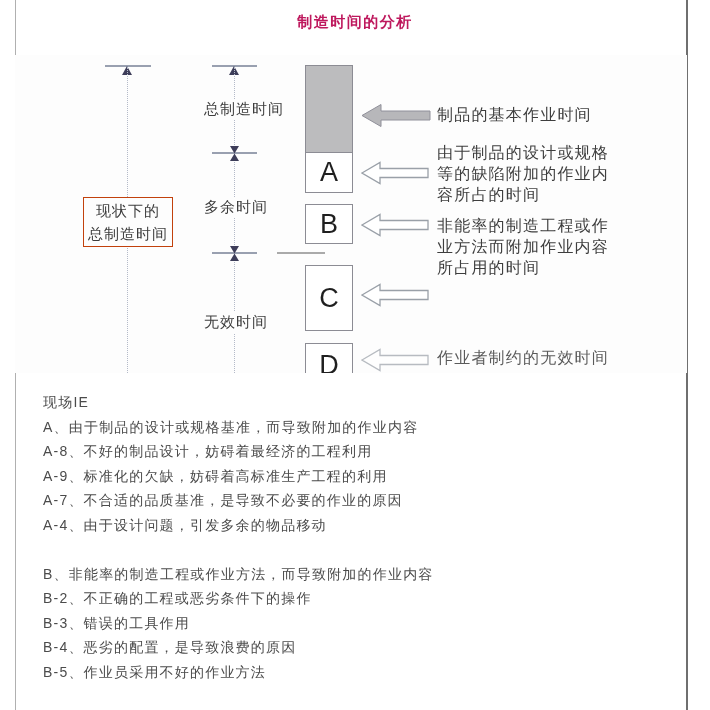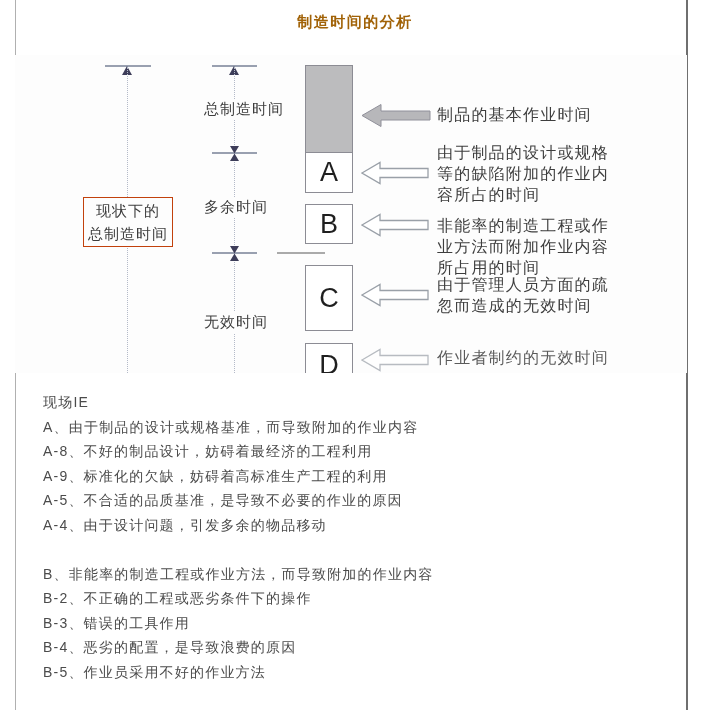--- a/index.html
+++ b/index.html
@@ -8,21 +8,21 @@
     background:#ffffff;
     font-family:"Liberation Sans","DejaVu Sans",sans-serif;
     color:#424242;
   }
   .edge-left  { position:absolute; left:15px;  top:0; width:1px; height:710px; background:#b0b0b0; }
   .edge-right { position:absolute; left:686px; top:0; width:2px; height:710px; background:#6f6f6f; }
 
   .title {
     position:absolute; top:13px; left:0; width:100%;
     text-align:center; font-size:15px; font-weight:bold;
-    letter-spacing:1.5px; color:#a16207;
+    letter-spacing:1.5px; color:#be185d;
   }
 
   
   .diagram { position:absolute; left:15px; top:55px; width:672px; height:318px;
              overflow:hidden; background:#fdfdfd; }
 
   .vline { position:absolute; width:0; border-left:1px dotted #b4bac8; }
   .tick  { position:absolute; height:2px; background:#99a0b0; }
   .arr-up{ position:absolute; width:0; height:0;
            border-left:5px solid transparent; border-right:5px solid transparent;
@@ -129,30 +129,29 @@
   <svg class="larrow" style="top:227px;" width="68" height="26" viewBox="0 0 68 26">
     <path d="M1 13 L19 2.5 L19 8.5 L67 8.5 L67 17.5 L19 17.5 L19 23.5 Z" fill="#ffffff" stroke="#9aa0a8" stroke-width="1.3"></path>
   </svg>
   <svg class="larrow larrow-d" style="top:292px;" width="68" height="26" viewBox="0 0 68 26">
     <path d="M1 13 L19 2.5 L19 8.5 L67 8.5 L67 17.5 L19 17.5 L19 23.5 Z" fill="#ffffff" stroke="#9aa0a8" stroke-width="1.3"></path>
   </svg>
 
   <div class="ann ann-one" style="top:49px;">制品的基本作业时间</div>
   <div class="ann" style="top:87px;">由于制品的设计或规格等的缺陷附加的作业内容所占的时间</div>
   <div class="ann" style="top:160px;">非能率的制造工程或作业方法而附加作业内容所占用的时间</div>
-  <div class="ann" style="top:219px;">由于管理人员方面的疏忽而造成的无效时间</div>
   <div class="ann ann-one ann-d" style="top:292px;">作业者制约的无效时间</div>
 </div>
 
 <div class="notes">
   <div>现场IE</div>
   <div>A、由于制品的设计或规格基准，而导致附加的作业内容</div>
   <div>A-8、不好的制品设计，妨碍着最经济的工程利用</div>
   <div>A-9、标准化的欠缺，妨碍着高标准生产工程的利用</div>
-  <div>A-5、不合适的品质基准，是导致不必要的作业的原因</div>
+  <div>A-7、不合适的品质基准，是导致不必要的作业的原因</div>
   <div>A-4、由于设计问题，引发多余的物品移动</div>
   <div class="notes-gap"></div>
   <div>B、非能率的制造工程或作业方法，而导致附加的作业内容</div>
   <div>B-2、不正确的工程或恶劣条件下的操作</div>
   <div>B-3、错误的工具作用</div>
   <div>B-4、恶劣的配置，是导致浪费的原因</div>
   <div>B-5、作业员采用不好的作业方法</div>
 </div>
 
 </body></html>

